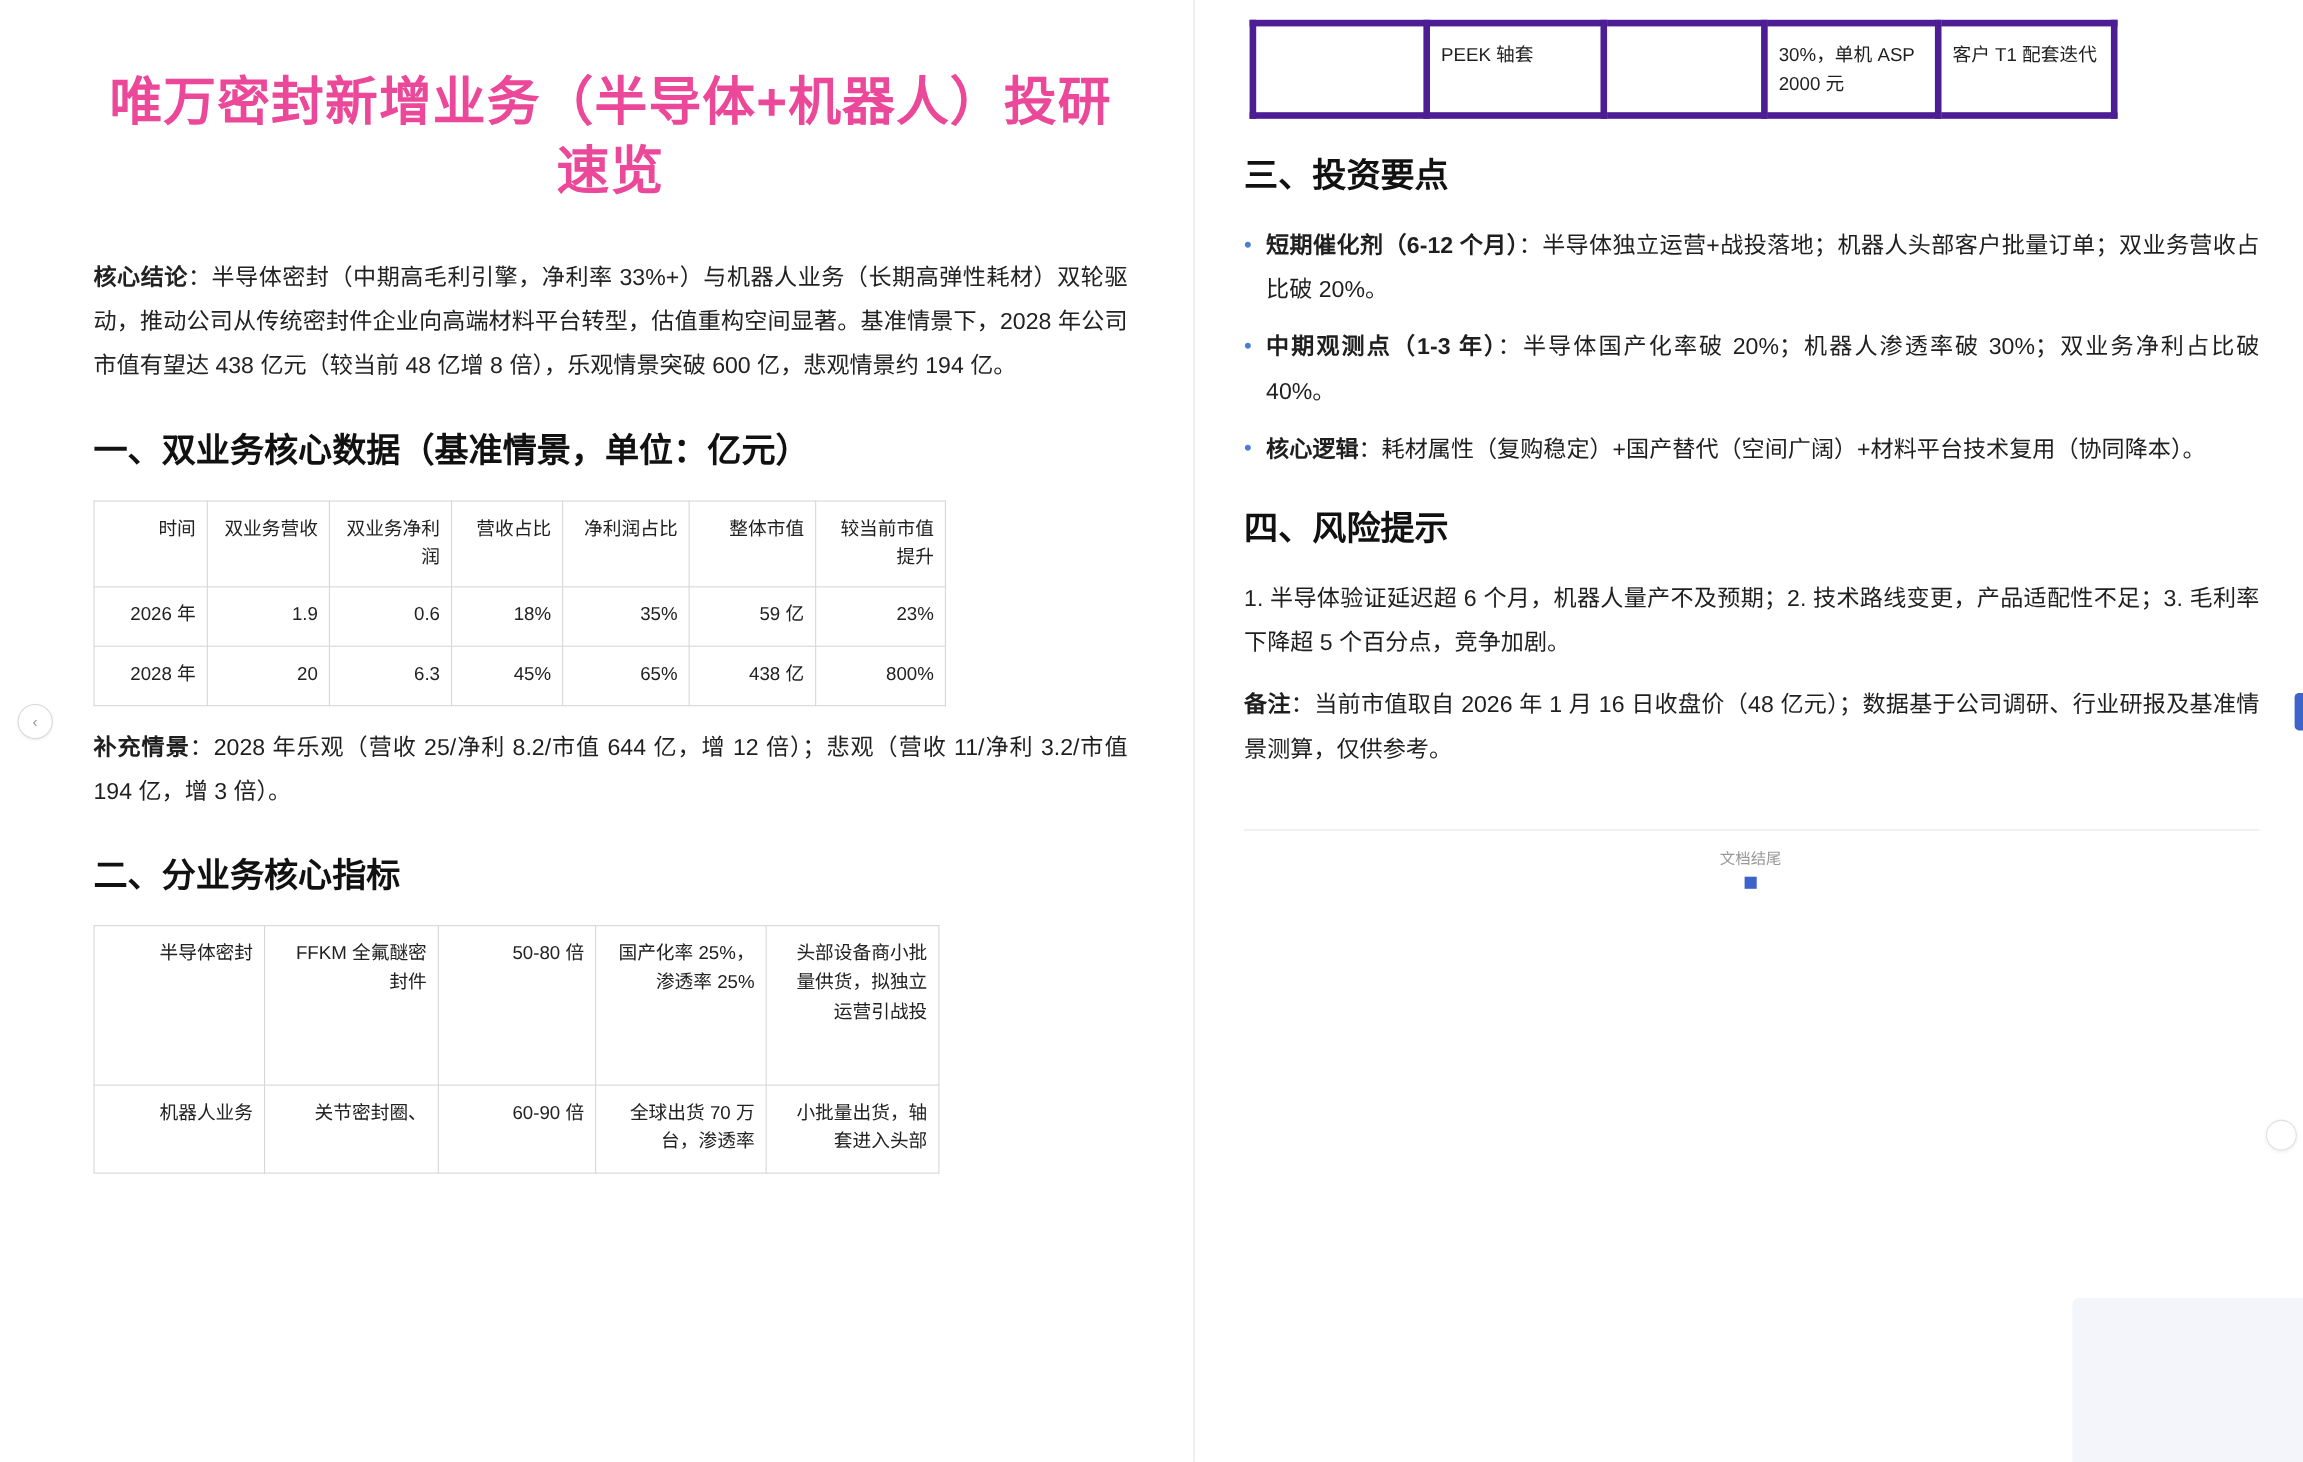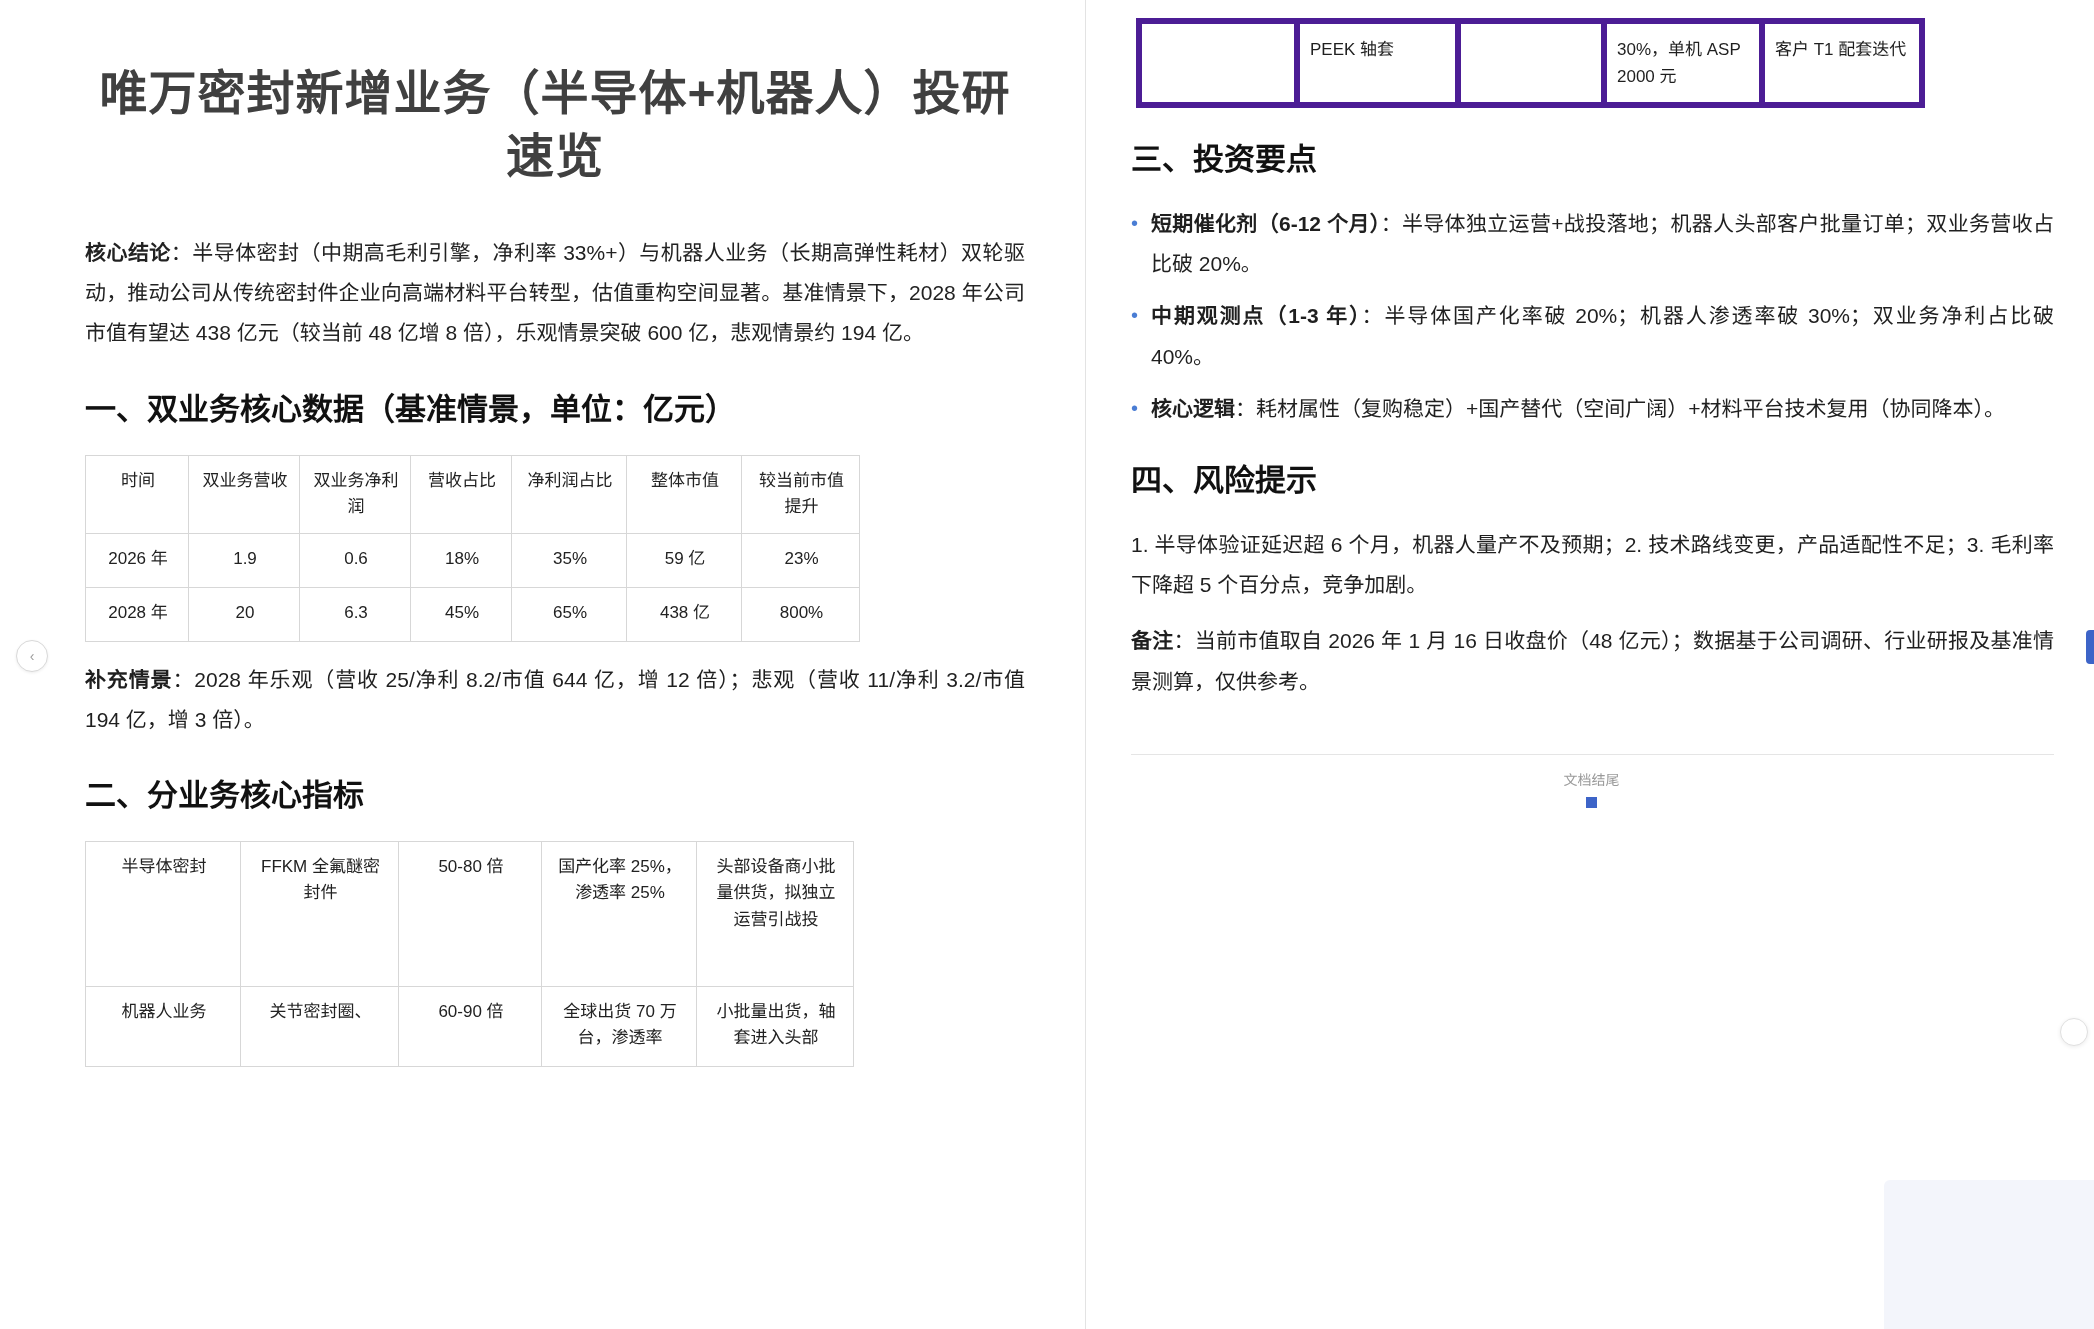--- a/index.html
+++ b/index.html
@@ -44,21 +44,21 @@
     position: relative;
   }
 
   h1.doc-title {
     font-size: 48px;
     line-height: 1.32;
     font-weight: 700;
     text-align: center;
     margin: 22px 0 44px 0;
     letter-spacing: 1px;
-    color: #404040;
+    color: #ec4899;
   }
   p.para {
     font-size: 21px;
     line-height: 1.92;
     margin: 0 0 16px 0;
     text-align: justify;
     color: #222;
   }
   .para b, .bold { font-weight: 700; }
   h2.sec {
@@ -76,21 +76,21 @@
     border-collapse: collapse;
     font-size: 17px;
     line-height: 1.55;
     color: #222;
     table-layout: fixed;
   }
   table.dt td, table.dt th {
     border: 1px solid #d7d7d7;
     padding: 12px 10px 12px 12px;
     vertical-align: top;
-    text-align: center;
+    text-align: right;
     font-weight: 400;
   }
   table.t1 { width: 665px; }
   table.t1 td:nth-child(1), table.t1 th:nth-child(1) { width: 80px; }
   table.t1 td:nth-child(2), table.t1 th:nth-child(2) { width: 88px; }
   table.t1 td:nth-child(3), table.t1 th:nth-child(3) { width: 88px; }
   table.t1 td:nth-child(4), table.t1 th:nth-child(4) { width: 78px; }
   table.t1 td:nth-child(5), table.t1 th:nth-child(5) { width: 92px; }
   table.t1 td:nth-child(6), table.t1 th:nth-child(6) { width: 92px; }
   table.t1 td:nth-child(7), table.t1 th:nth-child(7) { width: 95px; }

